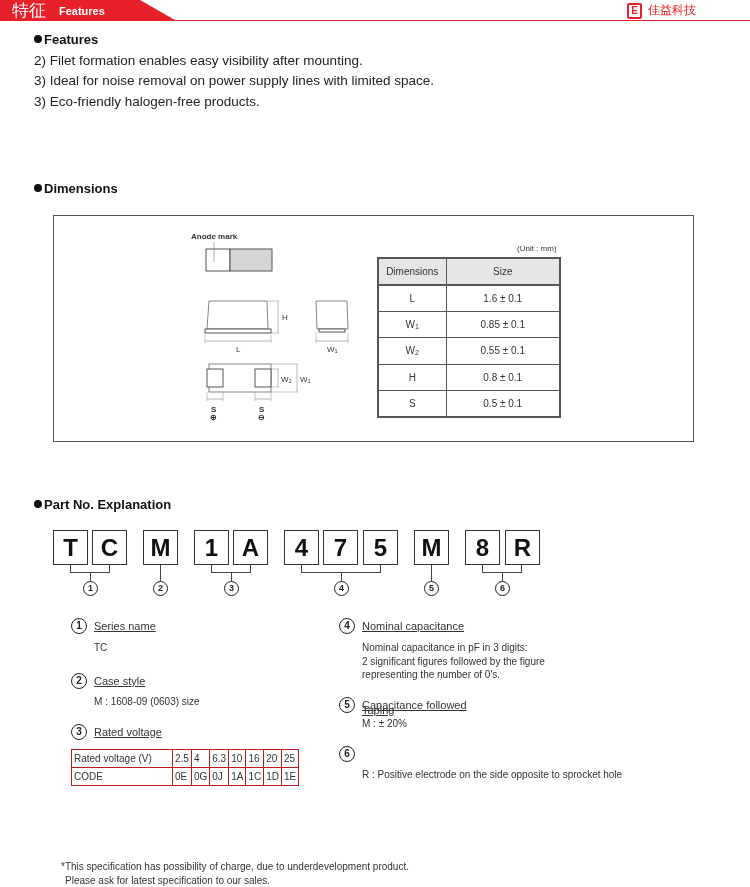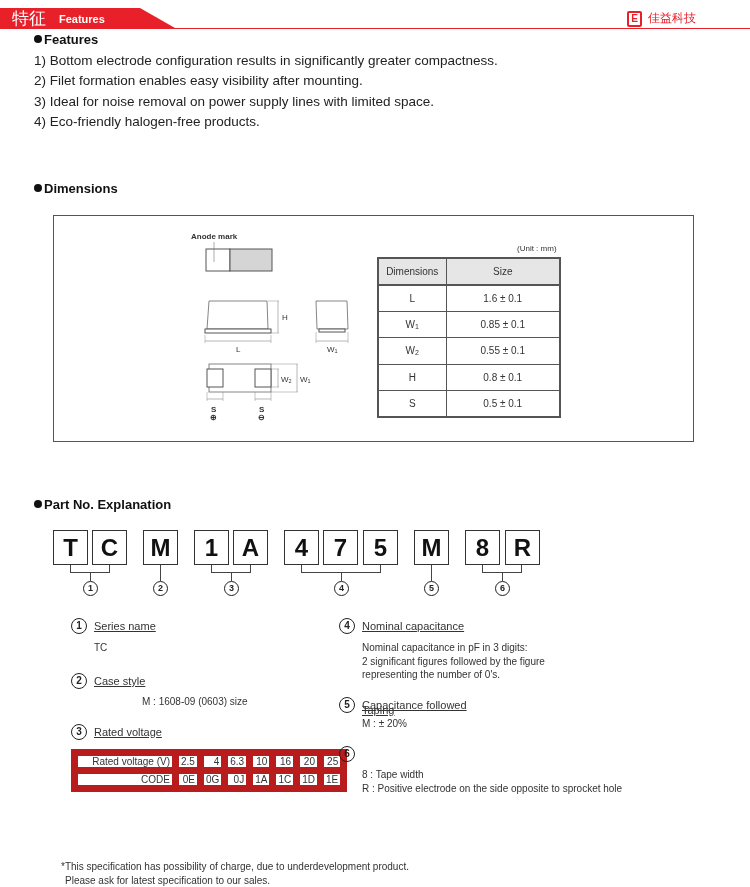--- a/index.html
+++ b/index.html
@@ -1,20 +1,20 @@
 <!DOCTYPE html>
 <html><head>
 <meta charset="utf-8">
 <style>
   * { box-sizing: border-box; margin: 0; padding: 0; }
   html, body { width: 750px; height: 887px; background: #ffffff; overflow: hidden; }
   body { position: relative; font-family: "Liberation Sans", sans-serif; color: #222; }
 
   
-  .topbar { position: absolute; left: 0; top: 8px; width: 738px; height: 22px; }
+  .topbar { position: absolute; left: 0; top: 0; width: 738px; height: 22px; }
   .topbar .red { position: absolute; left: 0; top: 0; height: 20px; width: 175px; background: #e8202a;
     clip-path: polygon(0 0, 140px 0, 175px 20px, 0 20px); }
   .topbar .line { position: absolute; left: 0; top: 20px; width: 750px; height: 1px; background: #e8202a; }
   .topbar .zh { position: absolute; left: 12px; top: 0px; font-size: 17px; color: #fff; font-family: "DejaVu Sans", sans-serif; line-height: 20px; }
   .topbar .en { position: absolute; left: 59px; top: 4px; font-size: 11px; color: #fff; font-weight: bold; line-height: 14px; }
   .brand { position: absolute; left: 627px; top: 2px; display: flex; align-items: center; gap: 6px; }
   .brand .logo { width: 15px; height: 16px; border: 2px solid #e8202a; border-radius: 2px; color: #e8202a; font-size: 10px; font-weight: bold; line-height: 12px; text-align: center; }
   .brand .name { color: #e8202a; font-size: 12px; font-family: Liberation Serif, serif; }
 
   .section-title { position: absolute; left: 34px; font-size: 13px; font-weight: bold; color: #111; }
@@ -40,21 +40,21 @@
   .pn-box { position: absolute; top: 530px; width: 35px; height: 35px; border: 1.5px solid #333; font-size: 24px; font-weight: bold; text-align: center; line-height: 33px; color: #111; }
   .circ { position: absolute; width: 15px; height: 15px; border: 1.3px solid #222; border-radius: 50%; font-size: 9px; font-weight: bold; text-align: center; line-height: 13px; color: #222; background: #fff; }
   .circ-lg { position: absolute; width: 16px; height: 16px; border: 1.3px solid #222; border-radius: 50%; font-size: 10px; font-weight: bold; text-align: center; line-height: 14px; color: #222; }
   .brk { position: absolute; border: 1.2px solid #444; border-top: none; }
   .vline { position: absolute; width: 0; border-left: 1.2px solid #444; }
 
   .exp-title { position: absolute; font-size: 11px; color: #333; text-decoration: underline; }
   .exp-body { position: absolute; font-size: 10px; color: #333; line-height: 13.5px; }
 
   table.rv { position: absolute; left: 71px; top: 749px; border-collapse: collapse; font-size: 10px; color: #333; border: 1.5px solid #444; }
-  table.rv td { border: 7px solid #b91c1c; text-align: right; height: 18px; padding: 0 2px; }
+  table.rv td { border: 1px solid #b91c1c; text-align: left; height: 18px; padding: 0 2px; }
   table.rv td.lbl { width: 101px; }
 
   .note { position: absolute; left: 61px; top: 860px; font-size: 10px; color: #333; line-height: 14px; }
 </style>
 </head>
 <body>
 
 <div class="topbar">
   <div class="red"></div>
   <div class="line"></div>
@@ -63,24 +63,23 @@
   <div class="brand">
     <span class="logo">E</span>
     <span class="name">佳益科技</span>
   </div>
 </div>
 
 <div class="section-title" style="top:32px;">
   <span class="dot"></span><span>Features</span>
 </div>
 <div class="feat-list">
-  <div>1) Bottom electrode configuration results in significantly greater compactness.</div>
   <div>2) Filet formation enables easy visibility after mounting.</div>
   <div>3) Ideal for noise removal on power supply lines with limited space.</div>
-  <div>4) Eco-friendly halogen-free products.</div>
+  <div>3) Eco-friendly halogen-free products.</div>
 </div>
 
 <div class="section-title" style="top:181px;">
   <span class="dot"></span><span>Dimensions</span>
 </div>
 <div class="dim-box"></div>
 
 <div class="diag">
   <span class="t" style="left:9px;top:4px;">Anode mark</span>
   <svg width="170" height="200" style="position:absolute;left:0;top:0;">
@@ -194,21 +193,21 @@
 <div class="circ" style="left:334px;top:581px;">4</div>
 <div class="circ" style="left:424px;top:581px;">5</div>
 <div class="circ" style="left:495px;top:581px;">6</div>
 
 <div class="circ-lg" style="left:71px;top:618px;">1</div>
 <div class="exp-title" style="left:94px;top:620px;">Series name</div>
 <div class="exp-body" style="left:94px;top:641px;">TC</div>
 
 <div class="circ-lg" style="left:71px;top:673px;">2</div>
 <div class="exp-title" style="left:94px;top:675px;">Case style</div>
-<div class="exp-body" style="left:94px;top:695px;margin-left:48px;">M : 1608-09 (0603) size</div>
+<div class="exp-body" style="left:94px;top:695px;">M : 1608-09 (0603) size</div>
 
 <div class="circ-lg" style="left:71px;top:724px;">3</div>
 <div class="exp-title" style="left:94px;top:726px;">Rated voltage</div>
 
 <table class="rv">
   <tbody>
       <tr>
     <td class="lbl">Rated voltage  (V)</td>
     <td>2.5</td>
     <td>4</td>
@@ -239,20 +238,19 @@
   <div>representing the number of 0's.</div>
 </div>
 
 <div class="circ-lg" style="left:339px;top:697px;">5</div>
 <div class="exp-title" style="left:362px;top:699px;">Capacitance followed</div>
 <div class="exp-body" style="left:362px;top:717px;">M : ± 20%</div>
 
 <div class="circ-lg" style="left:339px;top:746px;">6</div>
 <div class="exp-title" style="left:362px;top:704px;">Taping</div>
 <div class="exp-body" style="left:362px;top:768px;">
-  <div>8  : Tape width</div>
   <div>R : Positive electrode on the side opposite to sprocket hole</div>
 </div>
 
 <div class="note">
   <div>*This specification has possibility of charge, due to underdevelopment product.</div>
   <div style="padding-left:4px;">Please ask for latest specification to our sales.</div>
 </div>
 
 </body></html>

